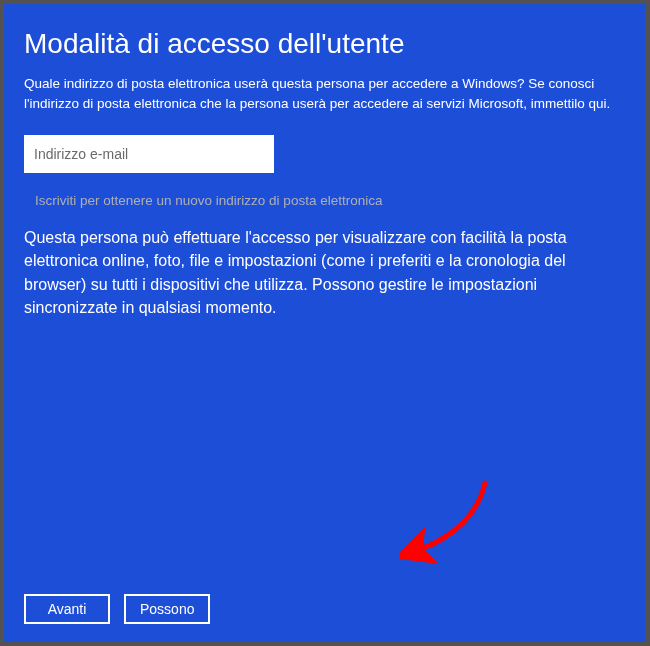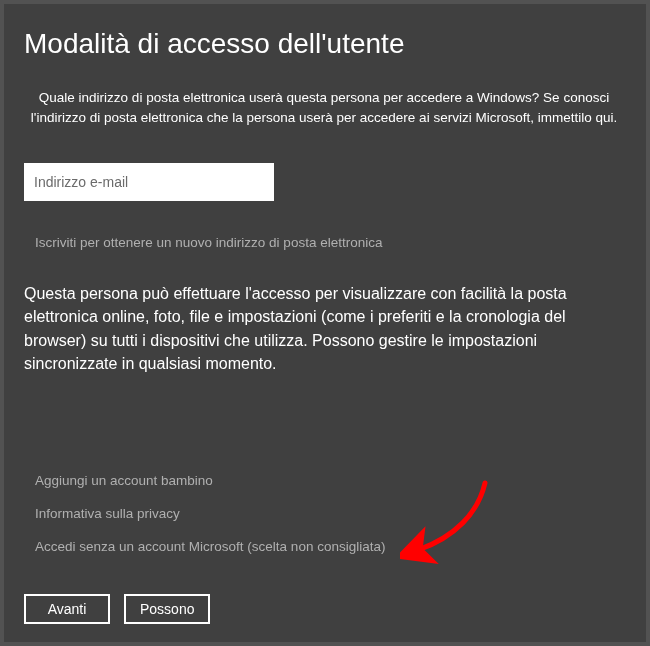--- a/index.html
+++ b/index.html
@@ -5,39 +5,37 @@
     * { margin: 0; padding: 0; box-sizing: border-box; }
     html, body { width: 650px; height: 646px; overflow: hidden; }
     body {
       background: #525252;
       font-family: "Segoe UI", Arial, sans-serif;
       position: relative;
     }
     .panel {
       position: absolute;
       top: 4px; left: 4px; right: 4px; bottom: 4px;
-      background: #404040;
+      background: #1d4ed8;
       padding: 24px 20px 18px 20px;
       display: flex;
       flex-direction: column;
-      gap: 14px;
     }
     .title {
       color: #ffffff;
       font-size: 28px;
       font-weight: 300;
       margin-bottom: 14px;
     }
     .intro {
       color: #ffffff;
       font-size: 13.5px;
       line-height: 1.45;
       margin-bottom: 22px;
       max-width: 600px;
-      text-align: center;
     }
     .email-input {
       width: 250px;
       height: 38px;
       border: none;
       padding: 0 10px;
       font-size: 14px;
       color: #6b6b6b;
       background: #ffffff;
       outline: none;
@@ -98,25 +96,20 @@
   <p class="intro">Quale indirizzo di posta elettronica userà questa persona per accedere a Windows? Se conosci l'indirizzo di posta elettronica che la persona userà per accedere ai servizi Microsoft, immettilo qui.</p>
 
   <input type="text" class="email-input" placeholder="Indirizzo e-mail" style="">
 
   <a class="muted-link">Iscriviti per ottenere un nuovo indirizzo di posta elettronica</a>
 
   <p class="para">Questa persona può effettuare l'accesso per visualizzare con facilità la posta elettronica online, foto, file e impostazioni (come i preferiti e la cronologia del browser) su tutti i dispositivi che utilizza. Possono gestire le impostazioni sincronizzate in qualsiasi momento.</p>
 
   <div class="spacer"></div>
 
-  <div class="bottom-links">
-    <a class="muted-link">Aggiungi un account bambino</a>
-    <a class="muted-link">Informativa sulla privacy</a>
-    <a class="muted-link">Accedi senza un account Microsoft (scelta non consigliata)</a>
-  </div>
 
   <div class="footer">
     <button class="btn">Avanti</button>
     <button class="btn">Possono</button>
   </div>
 
 </div>
 
 <svg class="annotation-arrow" width="100" height="100">
   <defs>

